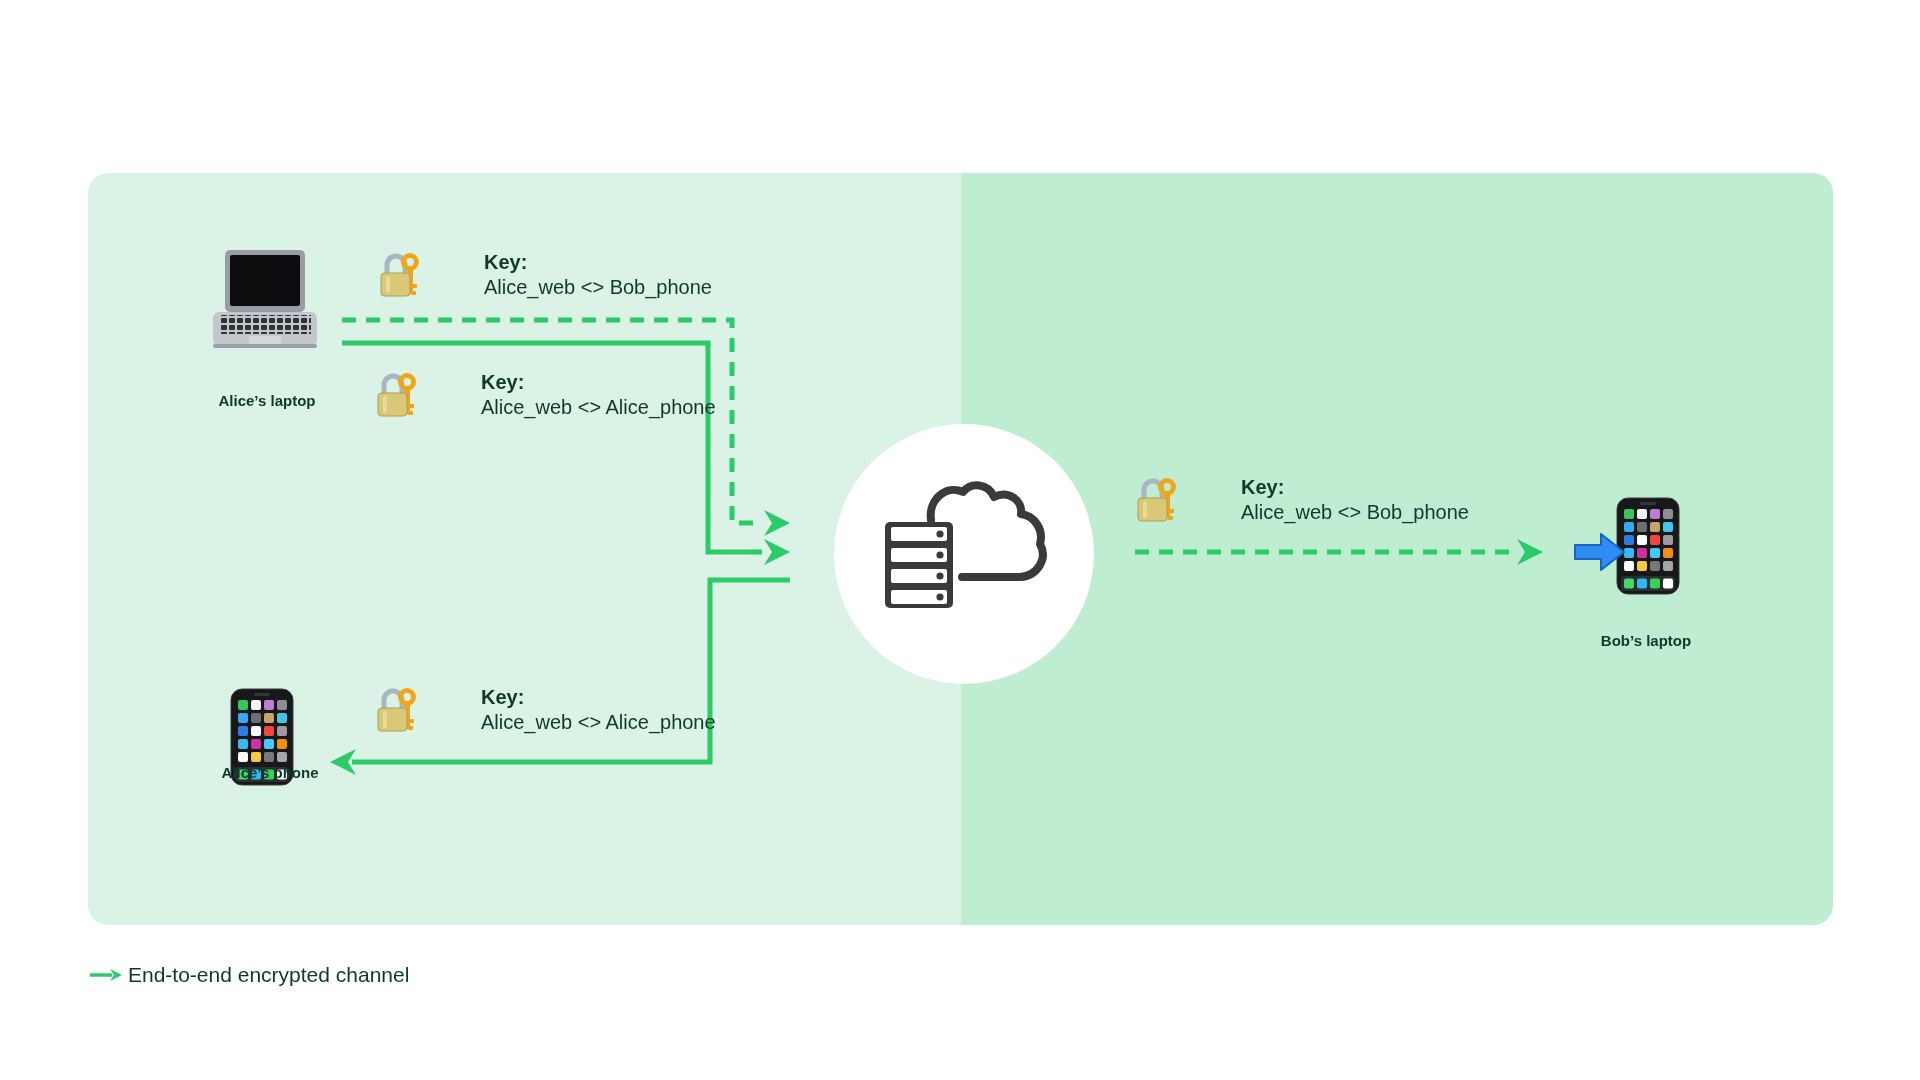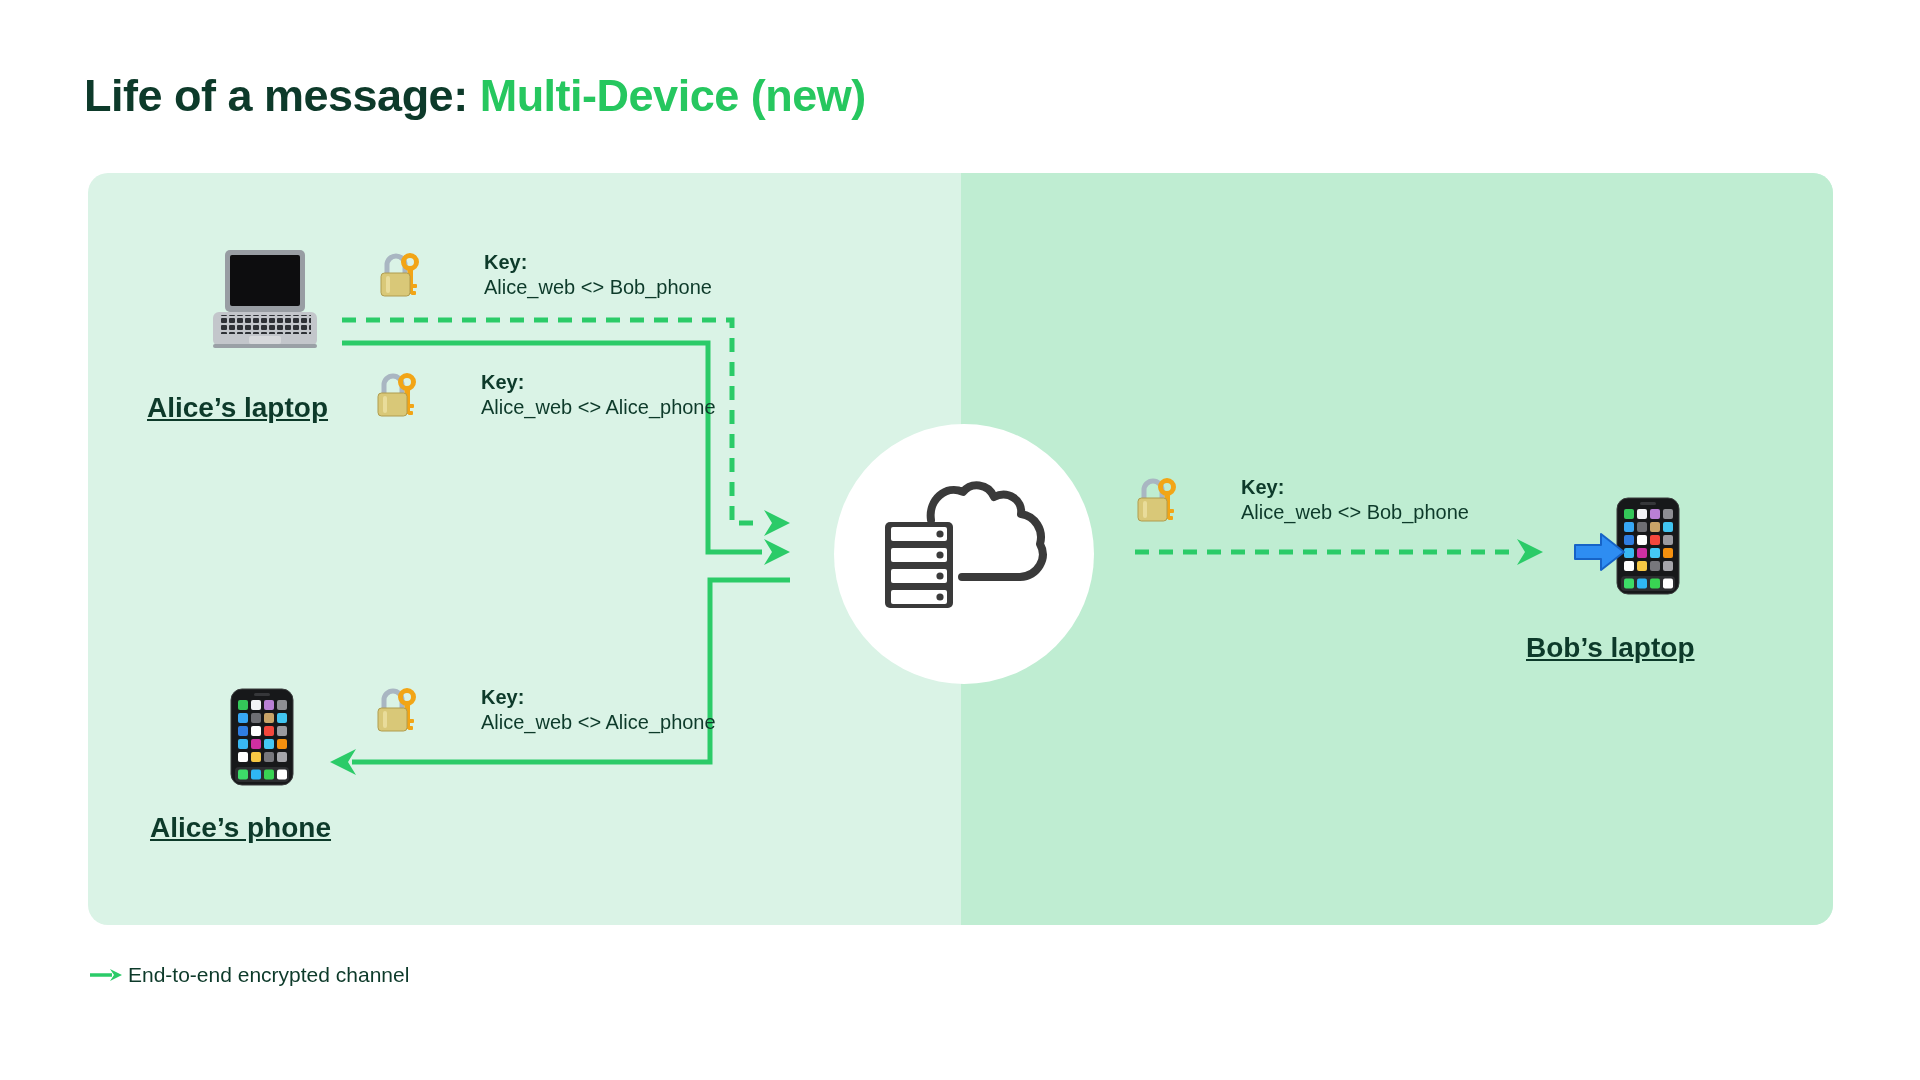--- a/index.html
+++ b/index.html
@@ -21,35 +21,34 @@
   .panel-right{
     position:absolute;left:50%;top:0;width:50%;height:100%;
     background:#bfedd2;border-radius:0 20px 20px 0;
   }
   .arrows{position:absolute;left:0;top:0;width:1920px;height:1080px;pointer-events:none;}
   .server-circle{
     position:absolute;left:834px;top:424px;width:260px;height:260px;
     background:#ffffff;border-radius:50%;
   }
   .device-label{
-    position:absolute;width:240px;text-align:left;
-    font-size:28px;font-weight:bold;color:#0d3a2a;text-decoration:underline;
+    position:absolute;width:240px;text-align:center;
+    font-size:15px;font-weight:bold;color:#0d3a2a;
   }
   .key-block{position:absolute;display:flex;align-items:flex-start;gap:16px;}
   .key-text{font-size:20px;line-height:25px;color:#0d3a2a;white-space:nowrap;margin-left:48px;}
   .key-text .k{font-weight:bold;}
   .legend{position:absolute;left:88px;top:963px;display:flex;align-items:center;gap:4px;}
   .legend-label{font-size:21px;color:#0d3a2a;}
 </style>
 </head>
 <body>
 
 <div class="stage">
 
-  <h1 class="title"><span>Life of a message: </span><span class="hl">Multi-Device (new)</span></h1>
 
   <div class="panel">
     <div class="panel-right"></div>
   </div>
 
   <svg class="arrows" viewBox="0 0 1920 1080">
     <g stroke="#2bcb68" stroke-width="5" fill="none">
       <path d="M342,320 H732 V523 H762" stroke-dasharray="14 10"></path>
       <path d="M342,343 H708 V552 H762"></path>
       <path d="M790,580 H710 V762 H352"></path>
@@ -122,21 +121,21 @@
           <rect x="34" y="64" width="10" height="10" rx="2" fill="#77777c"></rect>
           <rect x="47" y="64" width="10" height="10" rx="2" fill="#a5a5aa"></rect>
       </g>
       <rect x="5" y="79" width="54" height="15" rx="4" fill="#2c2d30"></rect>
       <rect x="8" y="81.5" width="10" height="10" rx="2" fill="#3ddc68"></rect>
         <rect x="21" y="81.5" width="10" height="10" rx="2" fill="#2fb7f3"></rect>
         <rect x="34" y="81.5" width="10" height="10" rx="2" fill="#39d353"></rect>
         <rect x="47" y="81.5" width="10" height="10" rx="2" fill="#ffffff"></rect>
     </svg>
   </div>
-  <div class="device-label" style="left:150px;top:812px">Alice’s phone</div>
+  <div class="device-label" style="left:150px;top:764px">Alice’s phone</div>
 
   <div class="abs" style="left:1616px;top:497px">
     <svg width="64" height="98" viewBox="0 0 64 98">
       <rect x="1" y="1" width="62" height="96" rx="11" fill="#17181a" stroke="#3a3b3d"></rect>
       <rect x="24" y="5" width="16" height="3" rx="1.5" fill="#36373a"></rect>
       <g>
         <rect x="8" y="12" width="10" height="10" rx="2" fill="#34c759"></rect>
           <rect x="21" y="12" width="10" height="10" rx="2" fill="#f2f2f5"></rect>
           <rect x="34" y="12" width="10" height="10" rx="2" fill="#b97fd4"></rect>
           <rect x="47" y="12" width="10" height="10" rx="2" fill="#8e8e93"></rect>

